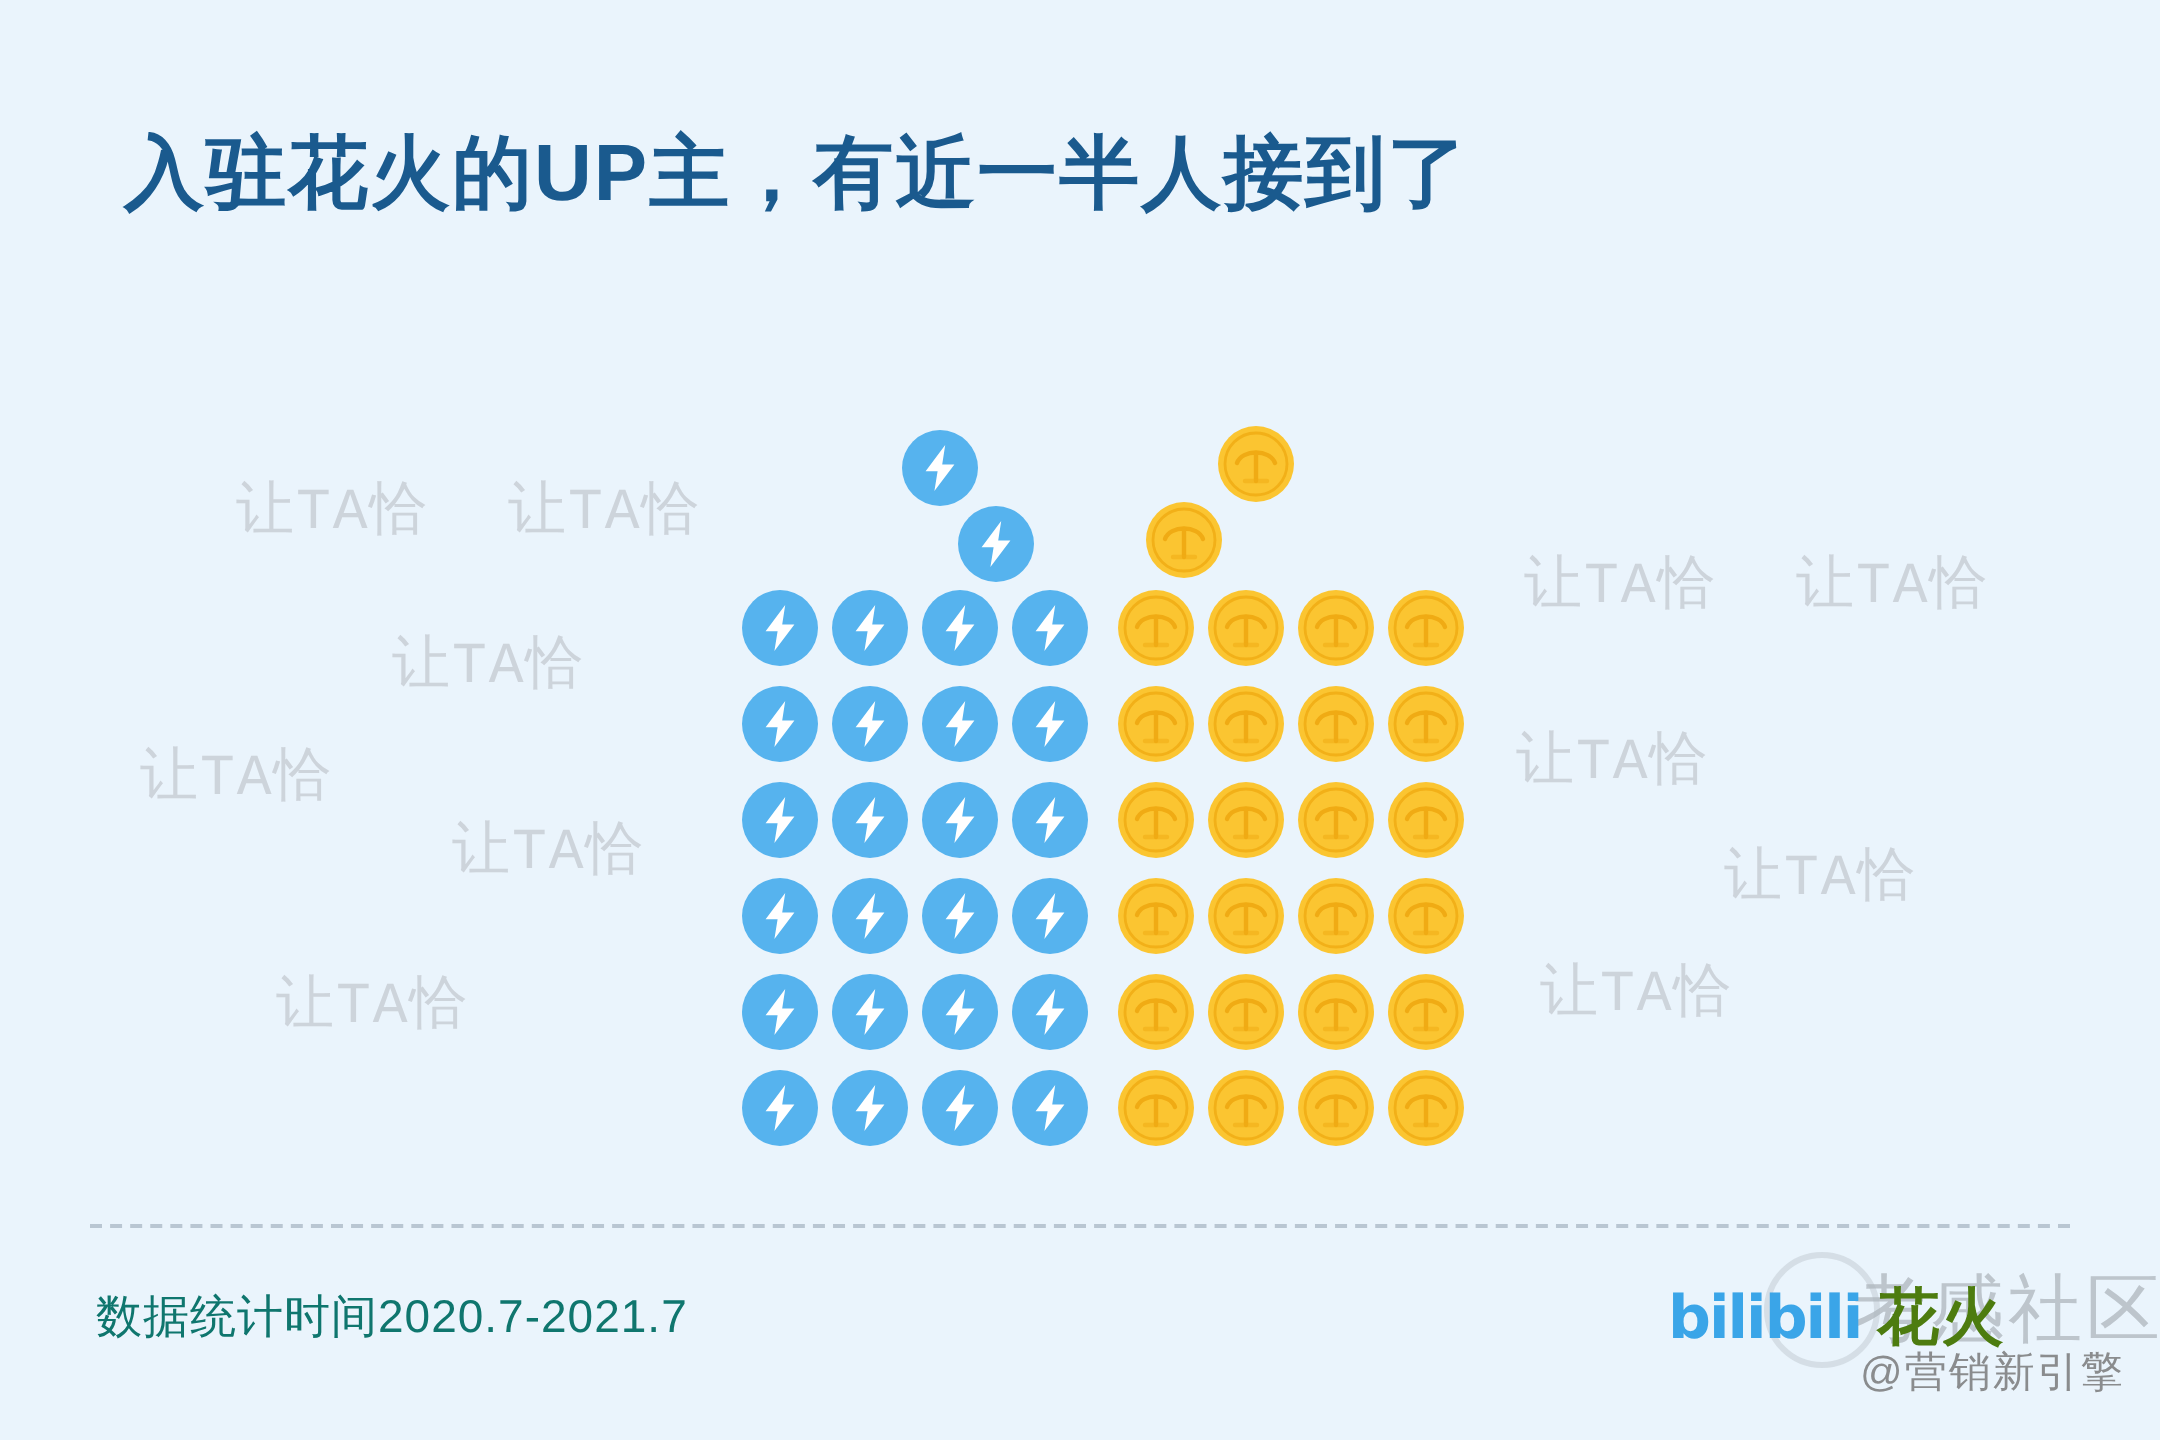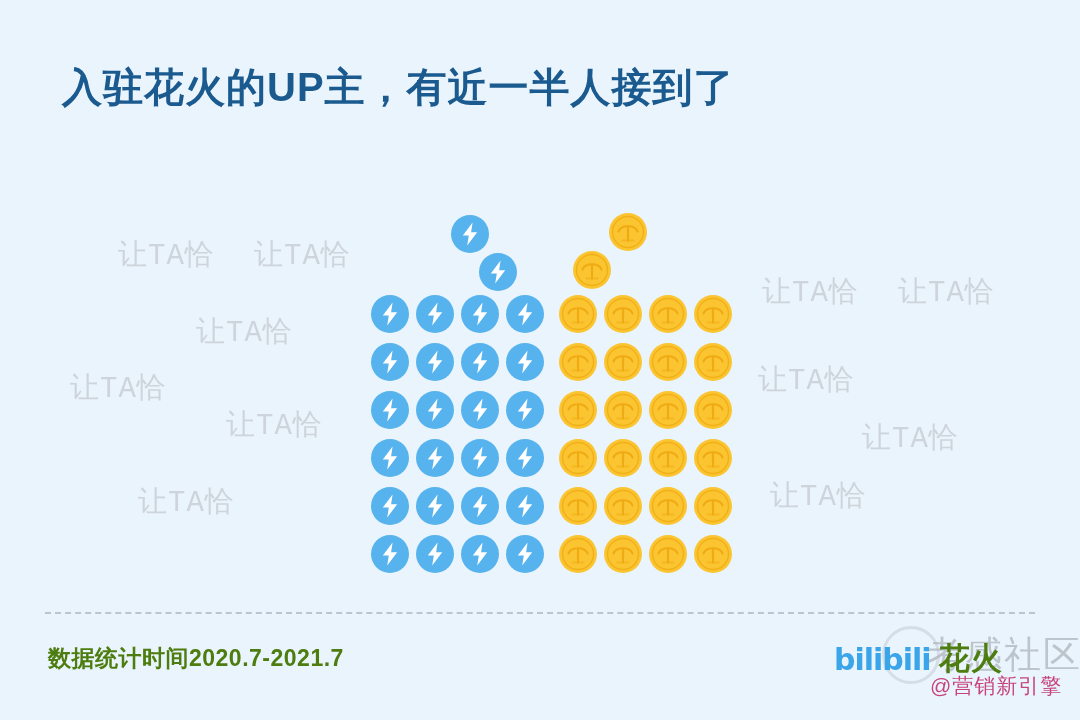--- a/index.html
+++ b/index.html
@@ -74,23 +74,22 @@
     height: 0;
     border-top: 2px dashed #b9c6d2;
   }
 
   
   #footer-note {
     position: absolute;
     left: 48px;
     top: 643px;
     font-size: 23px;
-    color: #4d7c0f;
+    color: #0f766e;
     letter-spacing: .5px;
-    font-weight: bold;
   }
 
   
   #logo-area {
     position: absolute;
     right: 14px;
     bottom: 12px;
     width: 240px;
     height: 86px;
   }
@@ -124,21 +123,21 @@
     color: #aeb6bd;
     opacity: .75;
     letter-spacing: 2px;
     white-space: nowrap;
   }
   #wm-logo-small {
     position: absolute;
     left: 104px;
     top: 50px;
     font-size: 21px;
-    color: #be185d;
+    color: #737373;
     opacity: .8;
     letter-spacing: 1px;
     white-space: nowrap;
   }
   #wm-ring {
     position: absolute;
     left: 56px;
     top: 4px;
     width: 52px;
     height: 52px;

